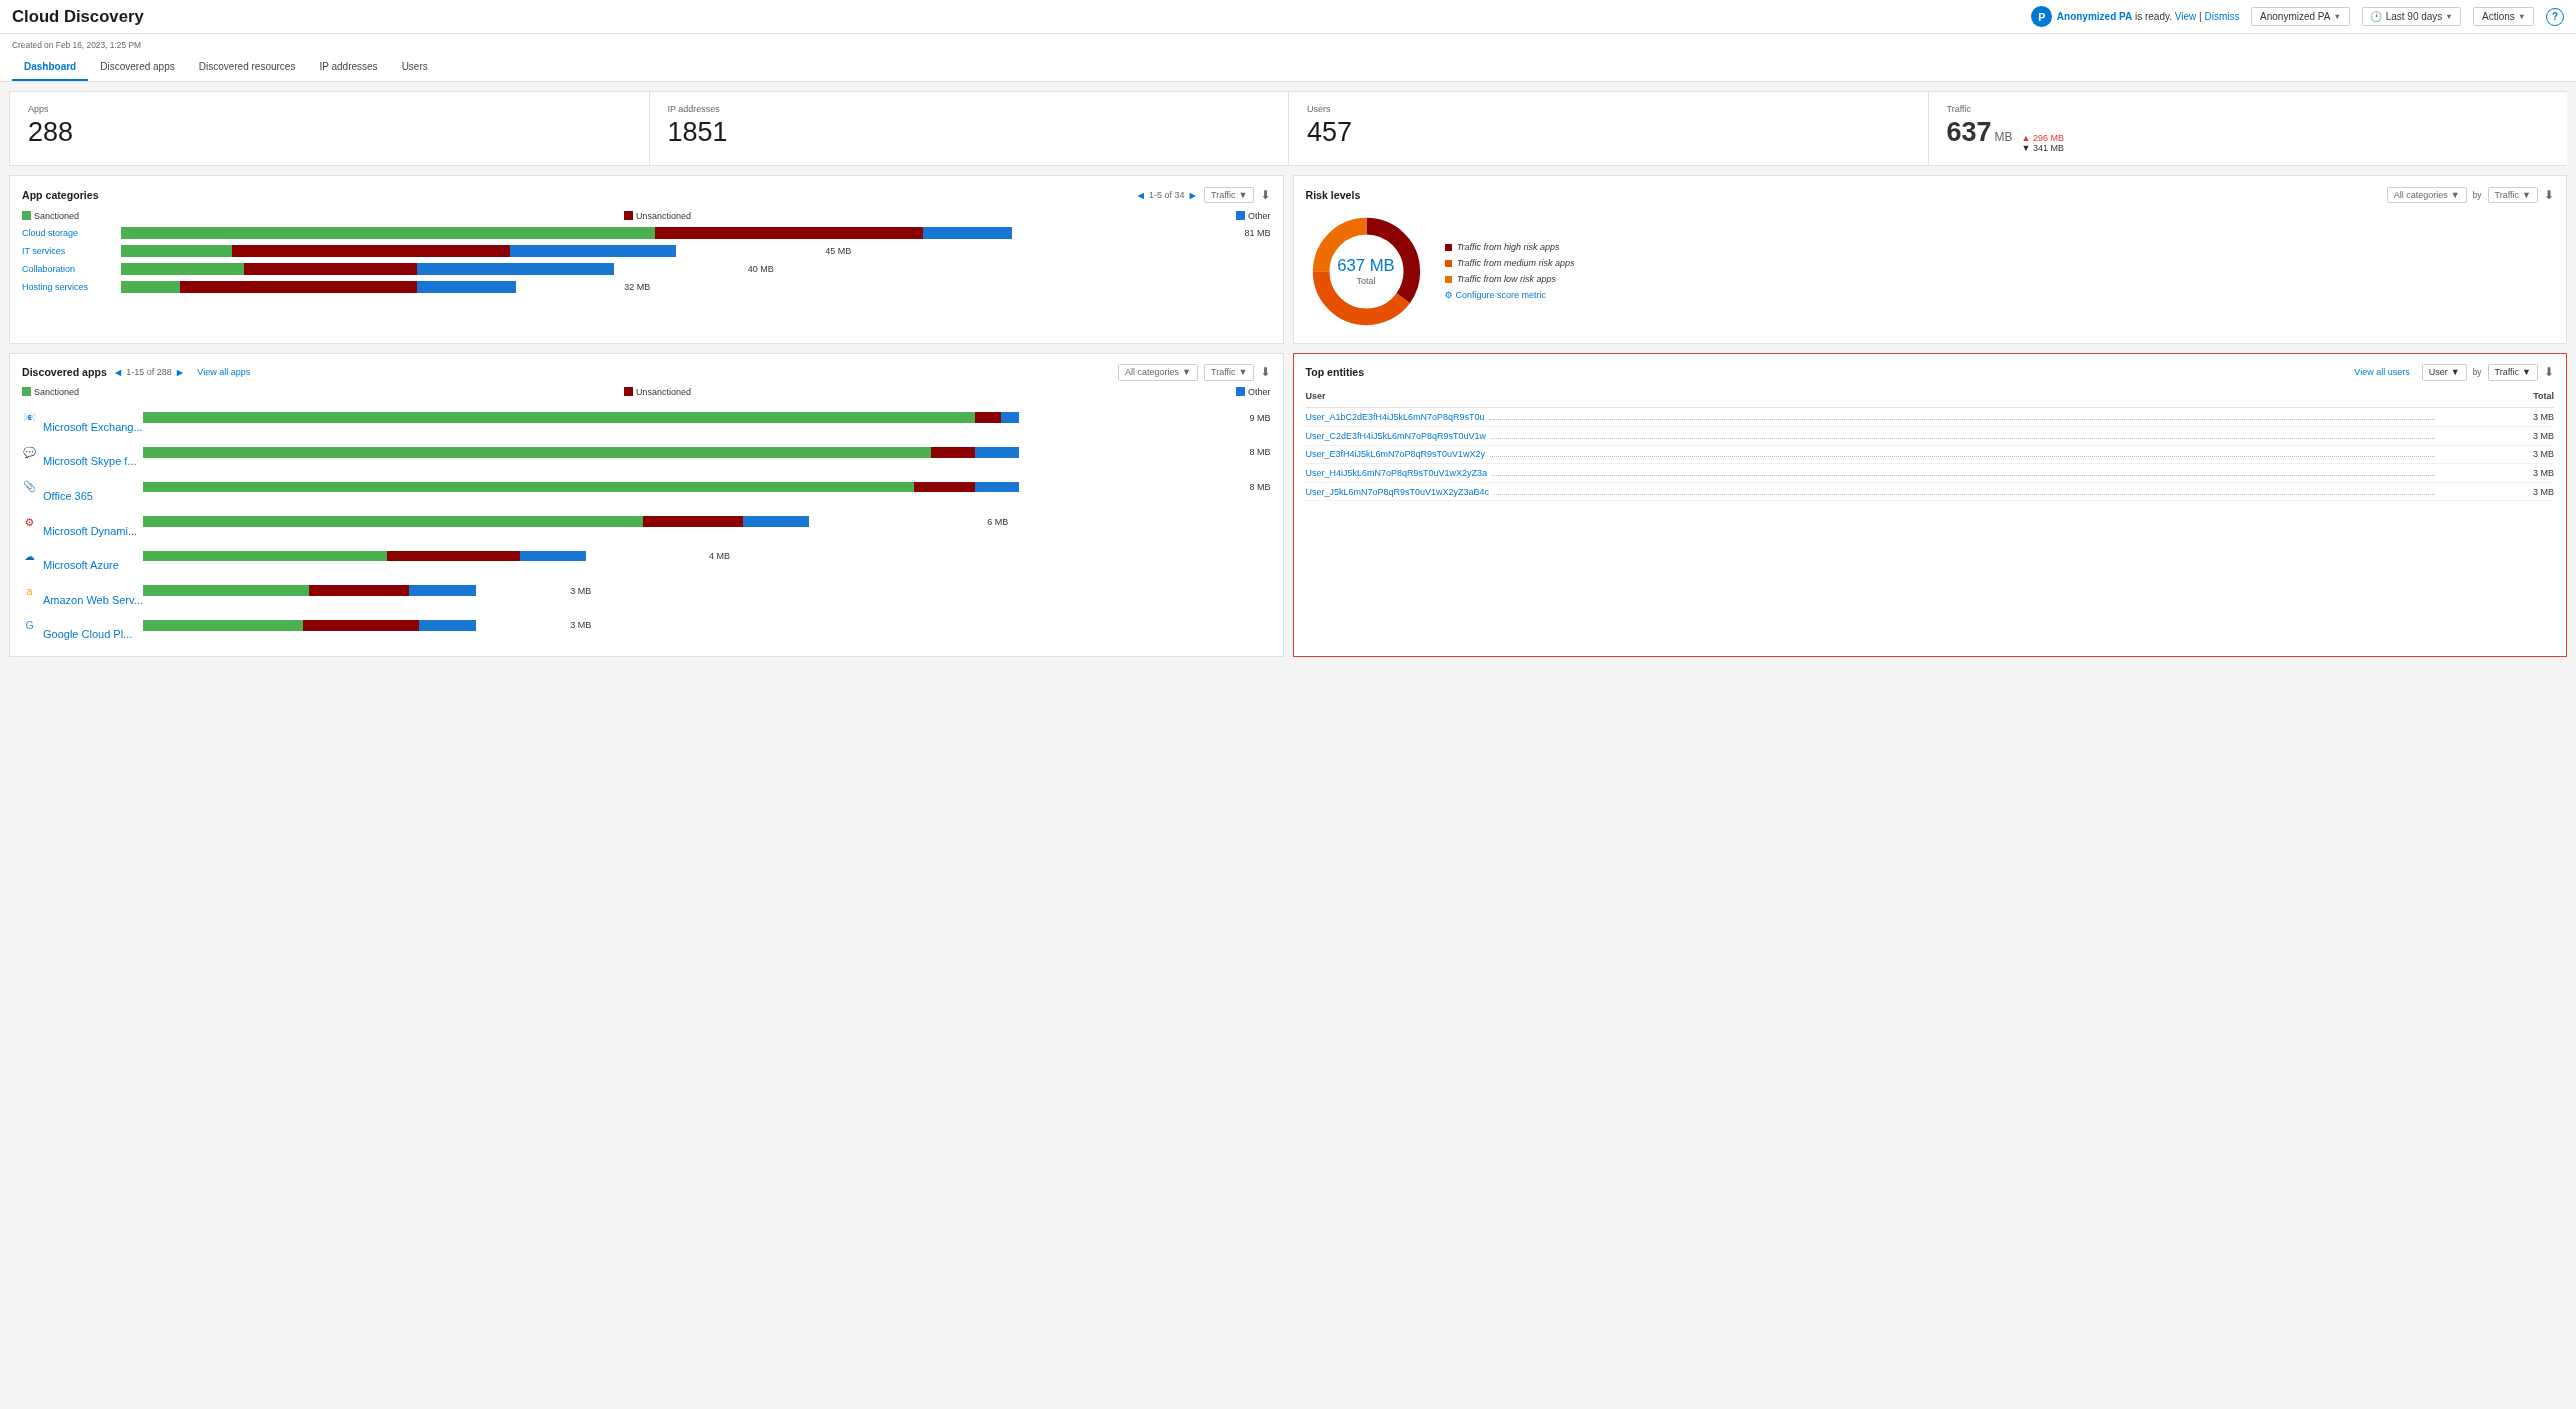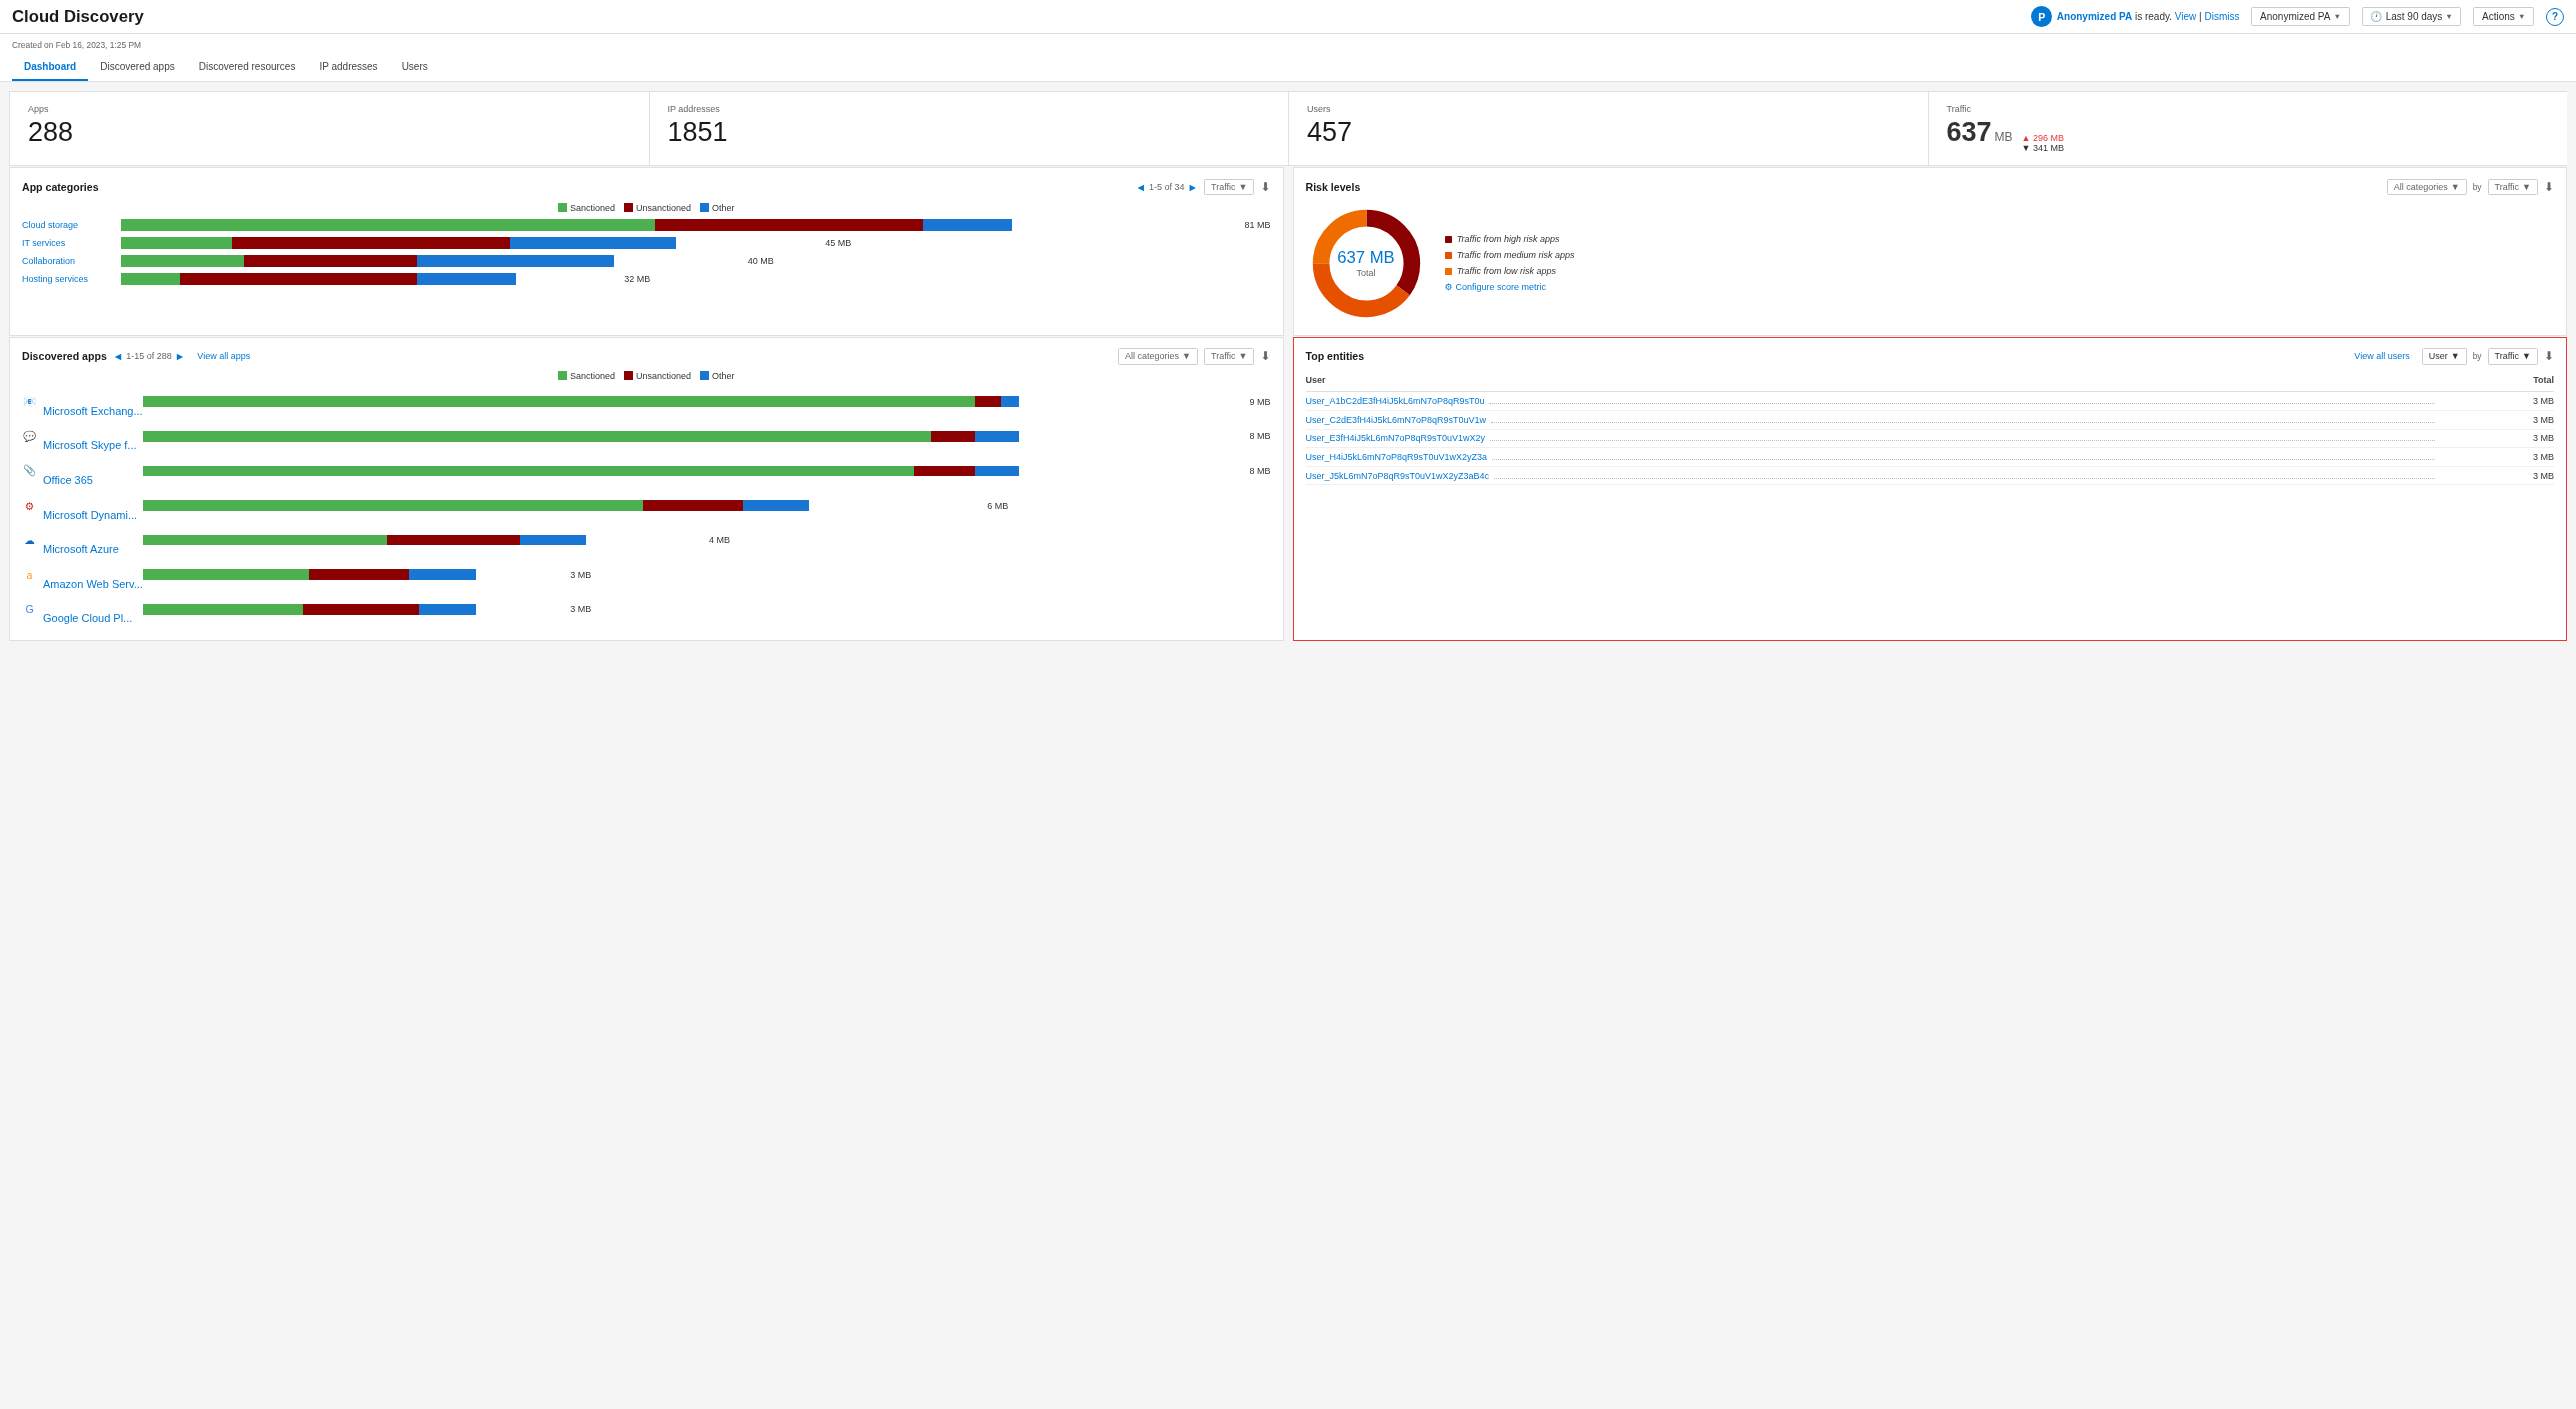--- a/index.html
+++ b/index.html
@@ -31,21 +31,21 @@
 
     .sub-header { background: #fff; padding: 3px 12px 0; border-bottom: 0.8px solid #e0e0e0; }
     .created-text { font-size: 8.4px; color: #666; padding: 3px 0; }
     .tabs { display: flex; gap: 0; }
     .tab {
       padding: 7.6px 12px; font-size: 10px; color: #444; cursor: pointer;
       border-bottom: 2.3px solid transparent; text-decoration: none;
     }
     .tab.active { color: #0078d4; border-bottom: 2.3px solid #0078d4; font-weight: 600; }
 
-    .main-content { padding: 9px 9px; display: flex; flex-direction: column; gap: 1px; }
+    .main-content { padding: 9px 9px; display: flex; flex-direction: column; gap: 9px; }
     .stat-card {
       background: #fff; border: 0.8px solid #e0e0e0;
       padding: 12px 18px; flex: 1;
     }
     .stat-card + .stat-card { border-left: none; }
     .stat-label { font-size: 9px; color: #666; margin-bottom: 3px; }
     .stat-value { font-size: 27px; font-weight: 300; color: #1a1a1a; }
     .traffic-card { display: flex; align-items: baseline; gap: 3px; }
     .traffic-mb { font-size: 27px; font-weight: 700; }
     .traffic-unit { font-size: 12px; color: #666; }
@@ -75,21 +75,21 @@
     .pagination { display: flex; align-items: center; gap: 3px; font-size: 9px; color: #666; }
     .page-nav { cursor: pointer; color: #0078d4; font-size: 10.6px; }
 
     .select-box {
       border: 0.8px solid #ccc; padding: 2.3px 6px; font-size: 9px; border-radius: 1.5px; cursor: pointer;
       display: flex; align-items: center; gap: 3px; background: #fff;
     }
     .download-btn { cursor: pointer; color: #666; font-size: 12px; }
 
     
-    .legend { display: flex; gap: 9px; align-items: center; justify-content: center; margin-bottom: 6px; font-size: 9px; }
+    .legend { display: flex; gap: 9px; align-items: center; justify-content: space-between; margin-bottom: 6px; font-size: 9px; }
     .legend-item { display: flex; align-items: center; gap: 3px; }
     .legend-dot { width: 9px; height: 9px; }
 
     
     .bar-row { display: flex; align-items: center; margin-bottom: 6px; }
     .bar-label { width: 99px; font-size: 9px; color: #0078d4; cursor: pointer; }
     .bar-container { flex: 1; height: 12px; display: flex; }
     .bar-segment { height: 100%; }
     .bar-value { margin-left: 6px; font-size: 9px; color: #333; width: 30px; text-align: right; }
 

